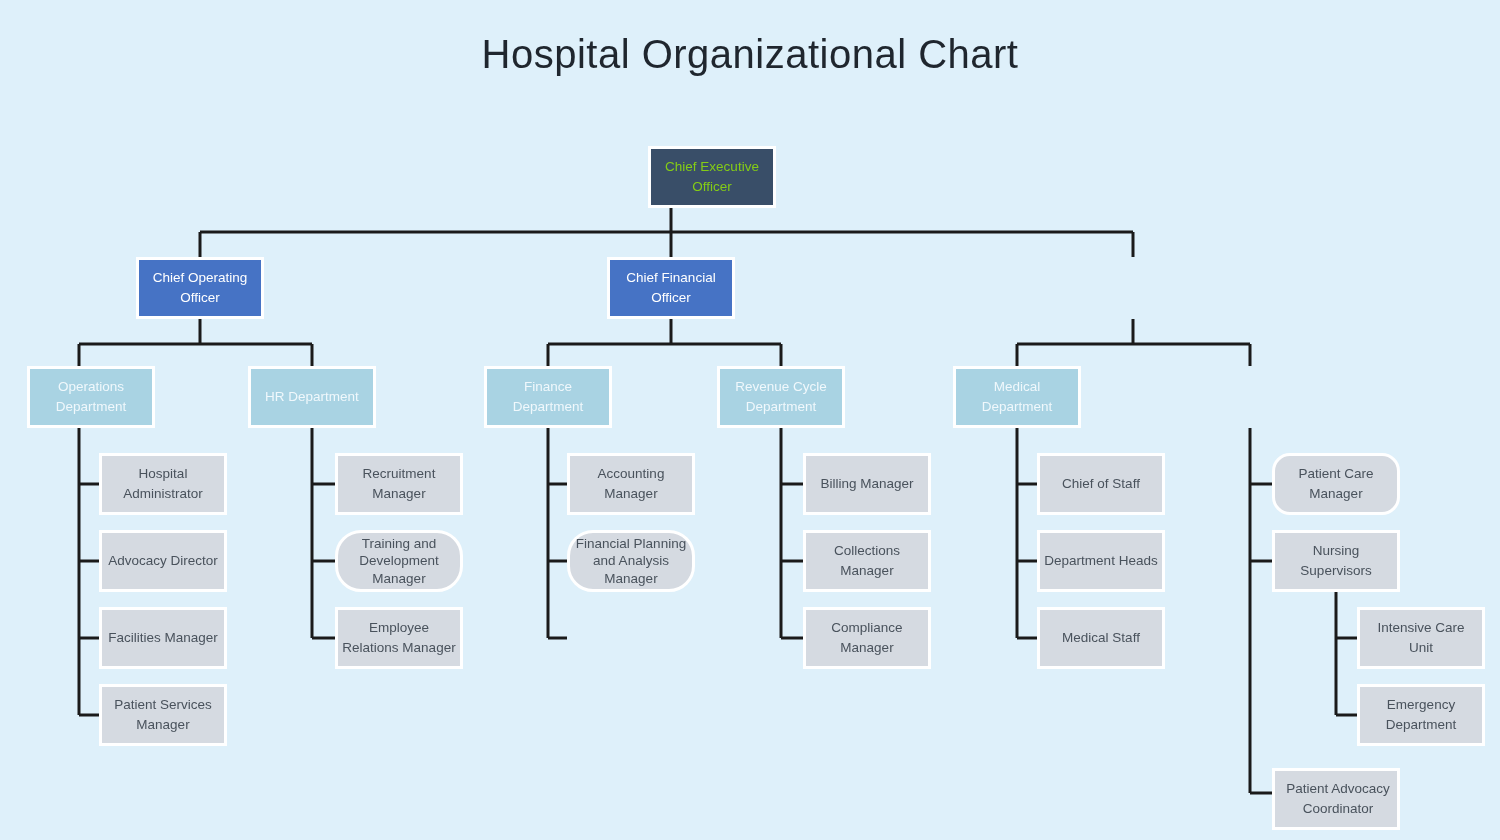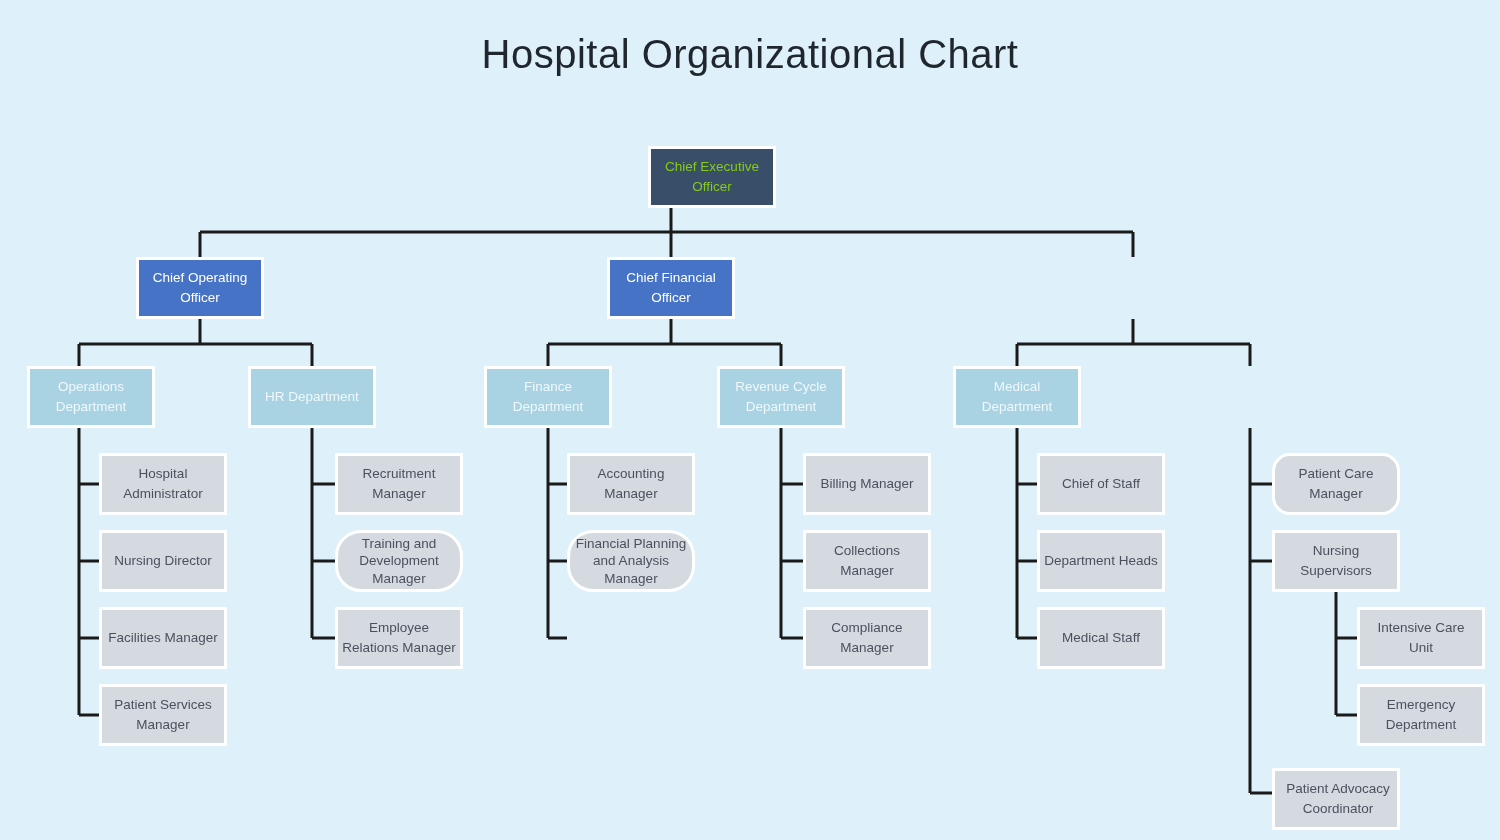--- a/index.html
+++ b/index.html
@@ -94,21 +94,21 @@
   <div class="node lvl-exec" style="left:136px;top:257px;">Chief Operating Officer</div>
   <div class="node lvl-exec" style="left:607px;top:257px;">Chief Financial Officer</div>
 
   <div class="node lvl-dept" style="left:15px;top:366px;margin-left:12px;">Operations Department</div>
   <div class="node lvl-dept" style="left:248px;top:366px;">HR Department</div>
   <div class="node lvl-dept" style="left:484px;top:366px;">Finance Department</div>
   <div class="node lvl-dept" style="left:717px;top:366px;">Revenue Cycle Department</div>
   <div class="node lvl-dept" style="left:953px;top:366px;">Medical Department</div>
 
   <div class="node lvl-leaf" style="left:99px;top:453px;">Hospital Administrator</div>
-  <div class="node lvl-leaf" style="left:99px;top:530px;">Nursing Director</div>
+  <div class="node lvl-leaf" style="left:99px;top:530px;">Advocacy Director</div>
   <div class="node lvl-leaf" style="left:99px;top:607px;">Facilities Manager</div>
   <div class="node lvl-leaf" style="left:99px;top:684px;">Patient Services Manager</div>
 
   <div class="node lvl-leaf" style="left:335px;top:453px;">Recruitment Manager</div>
   <div class="node lvl-leaf lines-3" style="left:335px;top:530px;">Training and Development Manager</div>
   <div class="node lvl-leaf" style="left:335px;top:607px;">Employee Relations Manager</div>
 
   <div class="node lvl-leaf" style="left:567px;top:453px;">Accounting Manager</div>
   <div class="node lvl-leaf lines-3" style="left:567px;top:530px;">Financial Planning and Analysis Manager</div>
 

